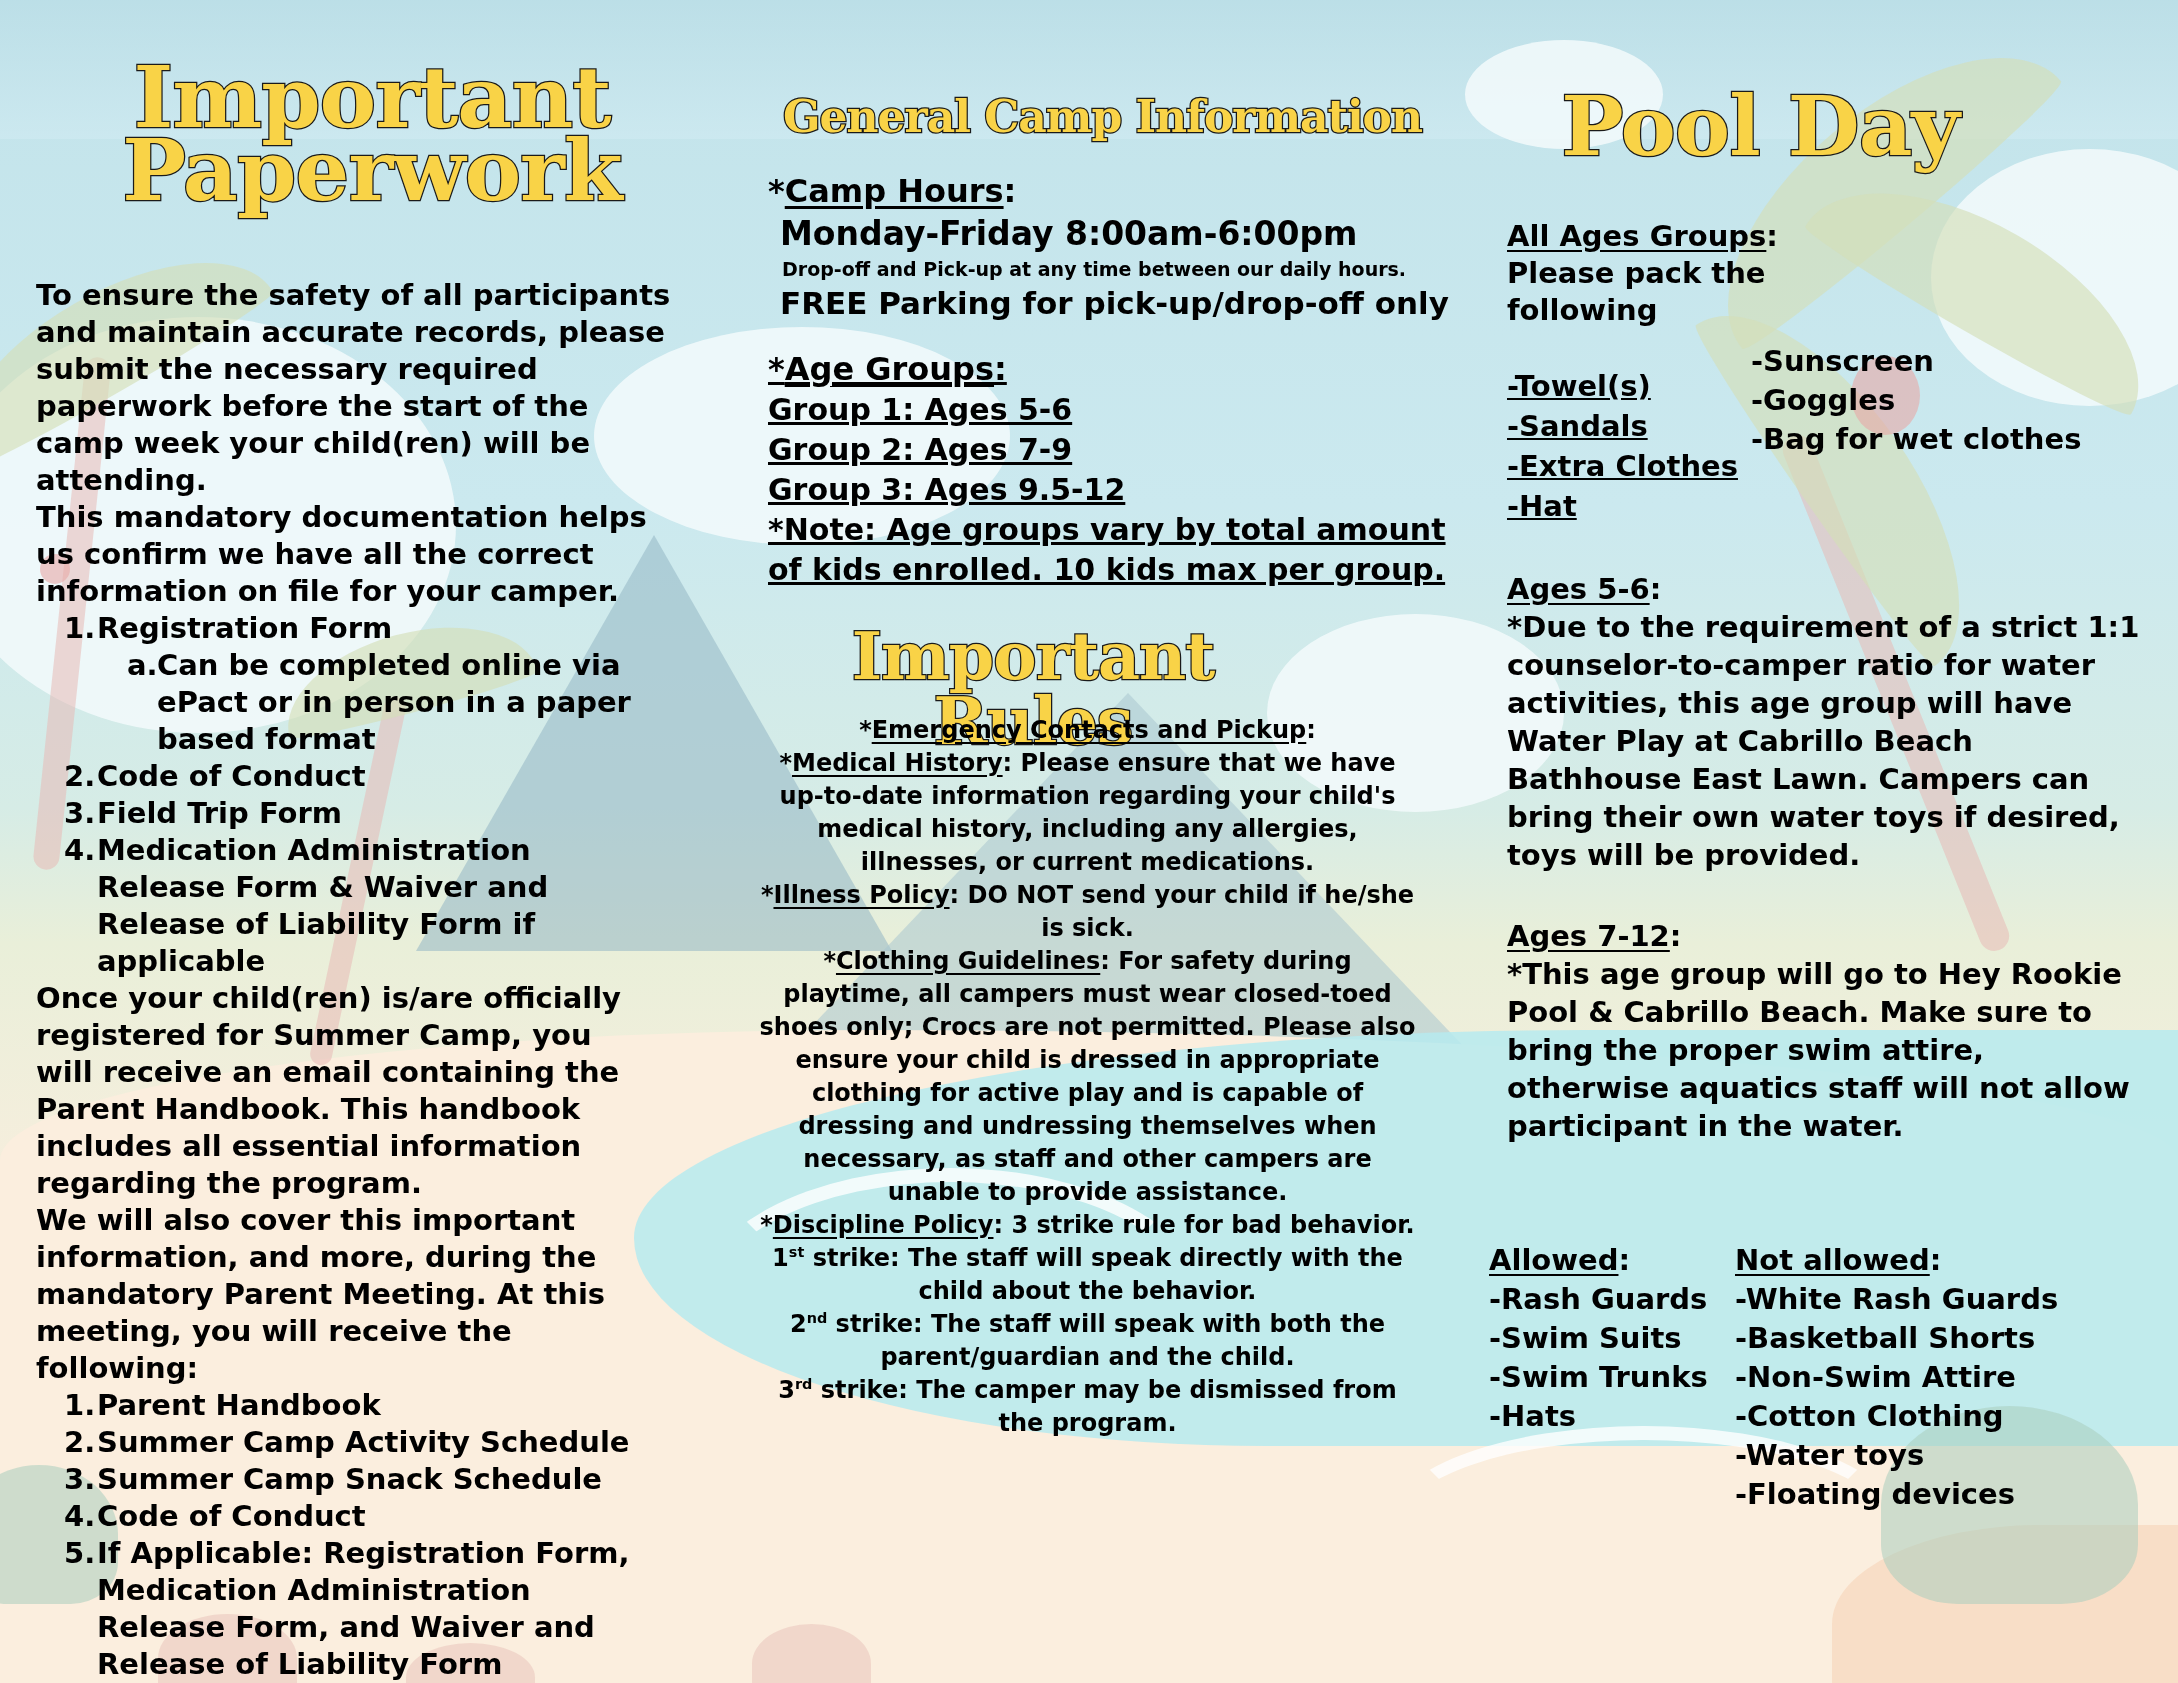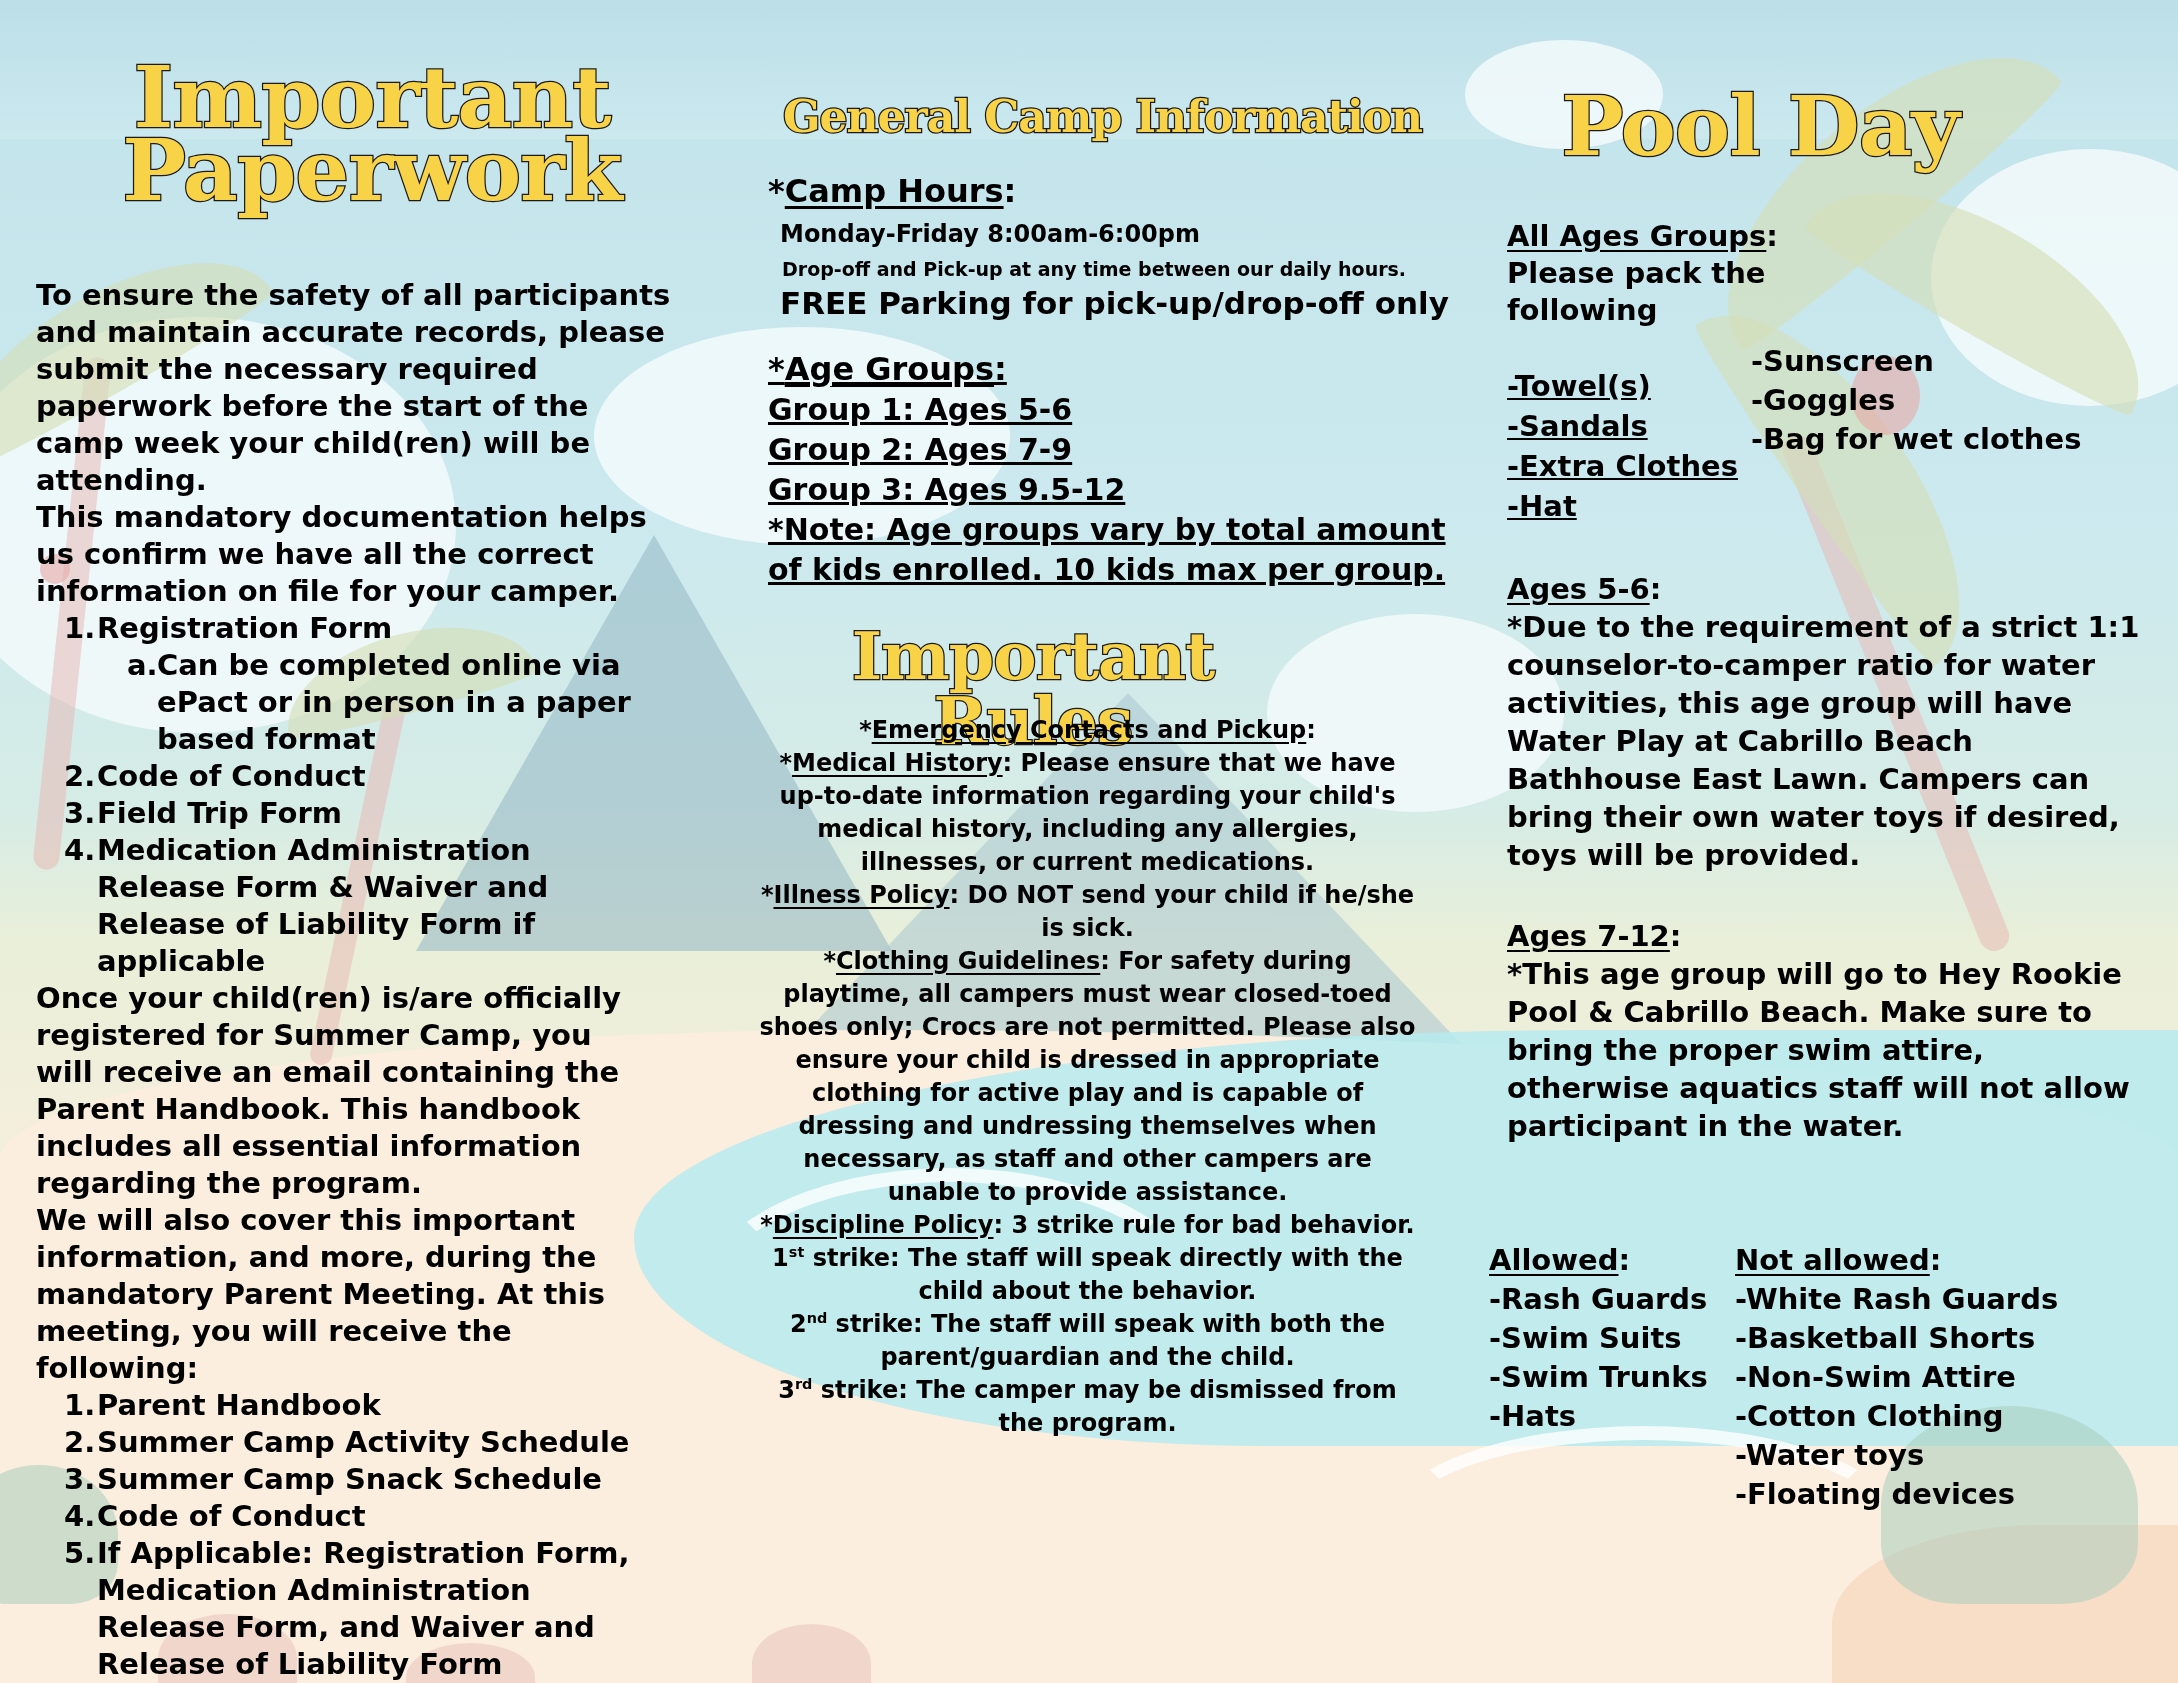--- a/index.html
+++ b/index.html
@@ -159,21 +159,21 @@
   </div>
 </section>
 
 <section class="col col-mid">
   <h1 class="display title-general">General Camp Information</h1>
 
   <div class="para" style="top:170px;left:12px;width:683px;">
     <div class="body-lg" style="font-size:32px;line-height:42px;">
       <span>*</span><span class="u">Camp Hours</span><span>:</span>
     </div>
-    <div class="body-lg" style="font-size:24px;line-height:44px;padding-left:12px;">Monday-Friday 8:00am-6:00pm</div>
+    <div class="body-lg" style="font-size:33px;line-height:44px;padding-left:12px;">Monday-Friday 8:00am-6:00pm</div>
     <div style="font-size:19px;line-height:26px;font-weight:bold;padding-left:14px;">Drop-off and Pick-up at any time between our daily hours.</div>
     <div class="body-lg" style="font-size:31px;line-height:42px;padding-left:12px;">FREE Parking for pick-up/drop-off only</div>
   </div>
 
   <div class="para" style="top:348px;left:12px;width:683px;text-decoration:underline;">
     <div class="body-lg" style="font-size:32px;line-height:42px;">
       <span>*</span><span class="u">Age Groups</span><span>:</span>
     </div>
     <div class="body-lg" style="font-size:30px;line-height:40px;">
       <div>Group 1: Ages 5-6</div>

